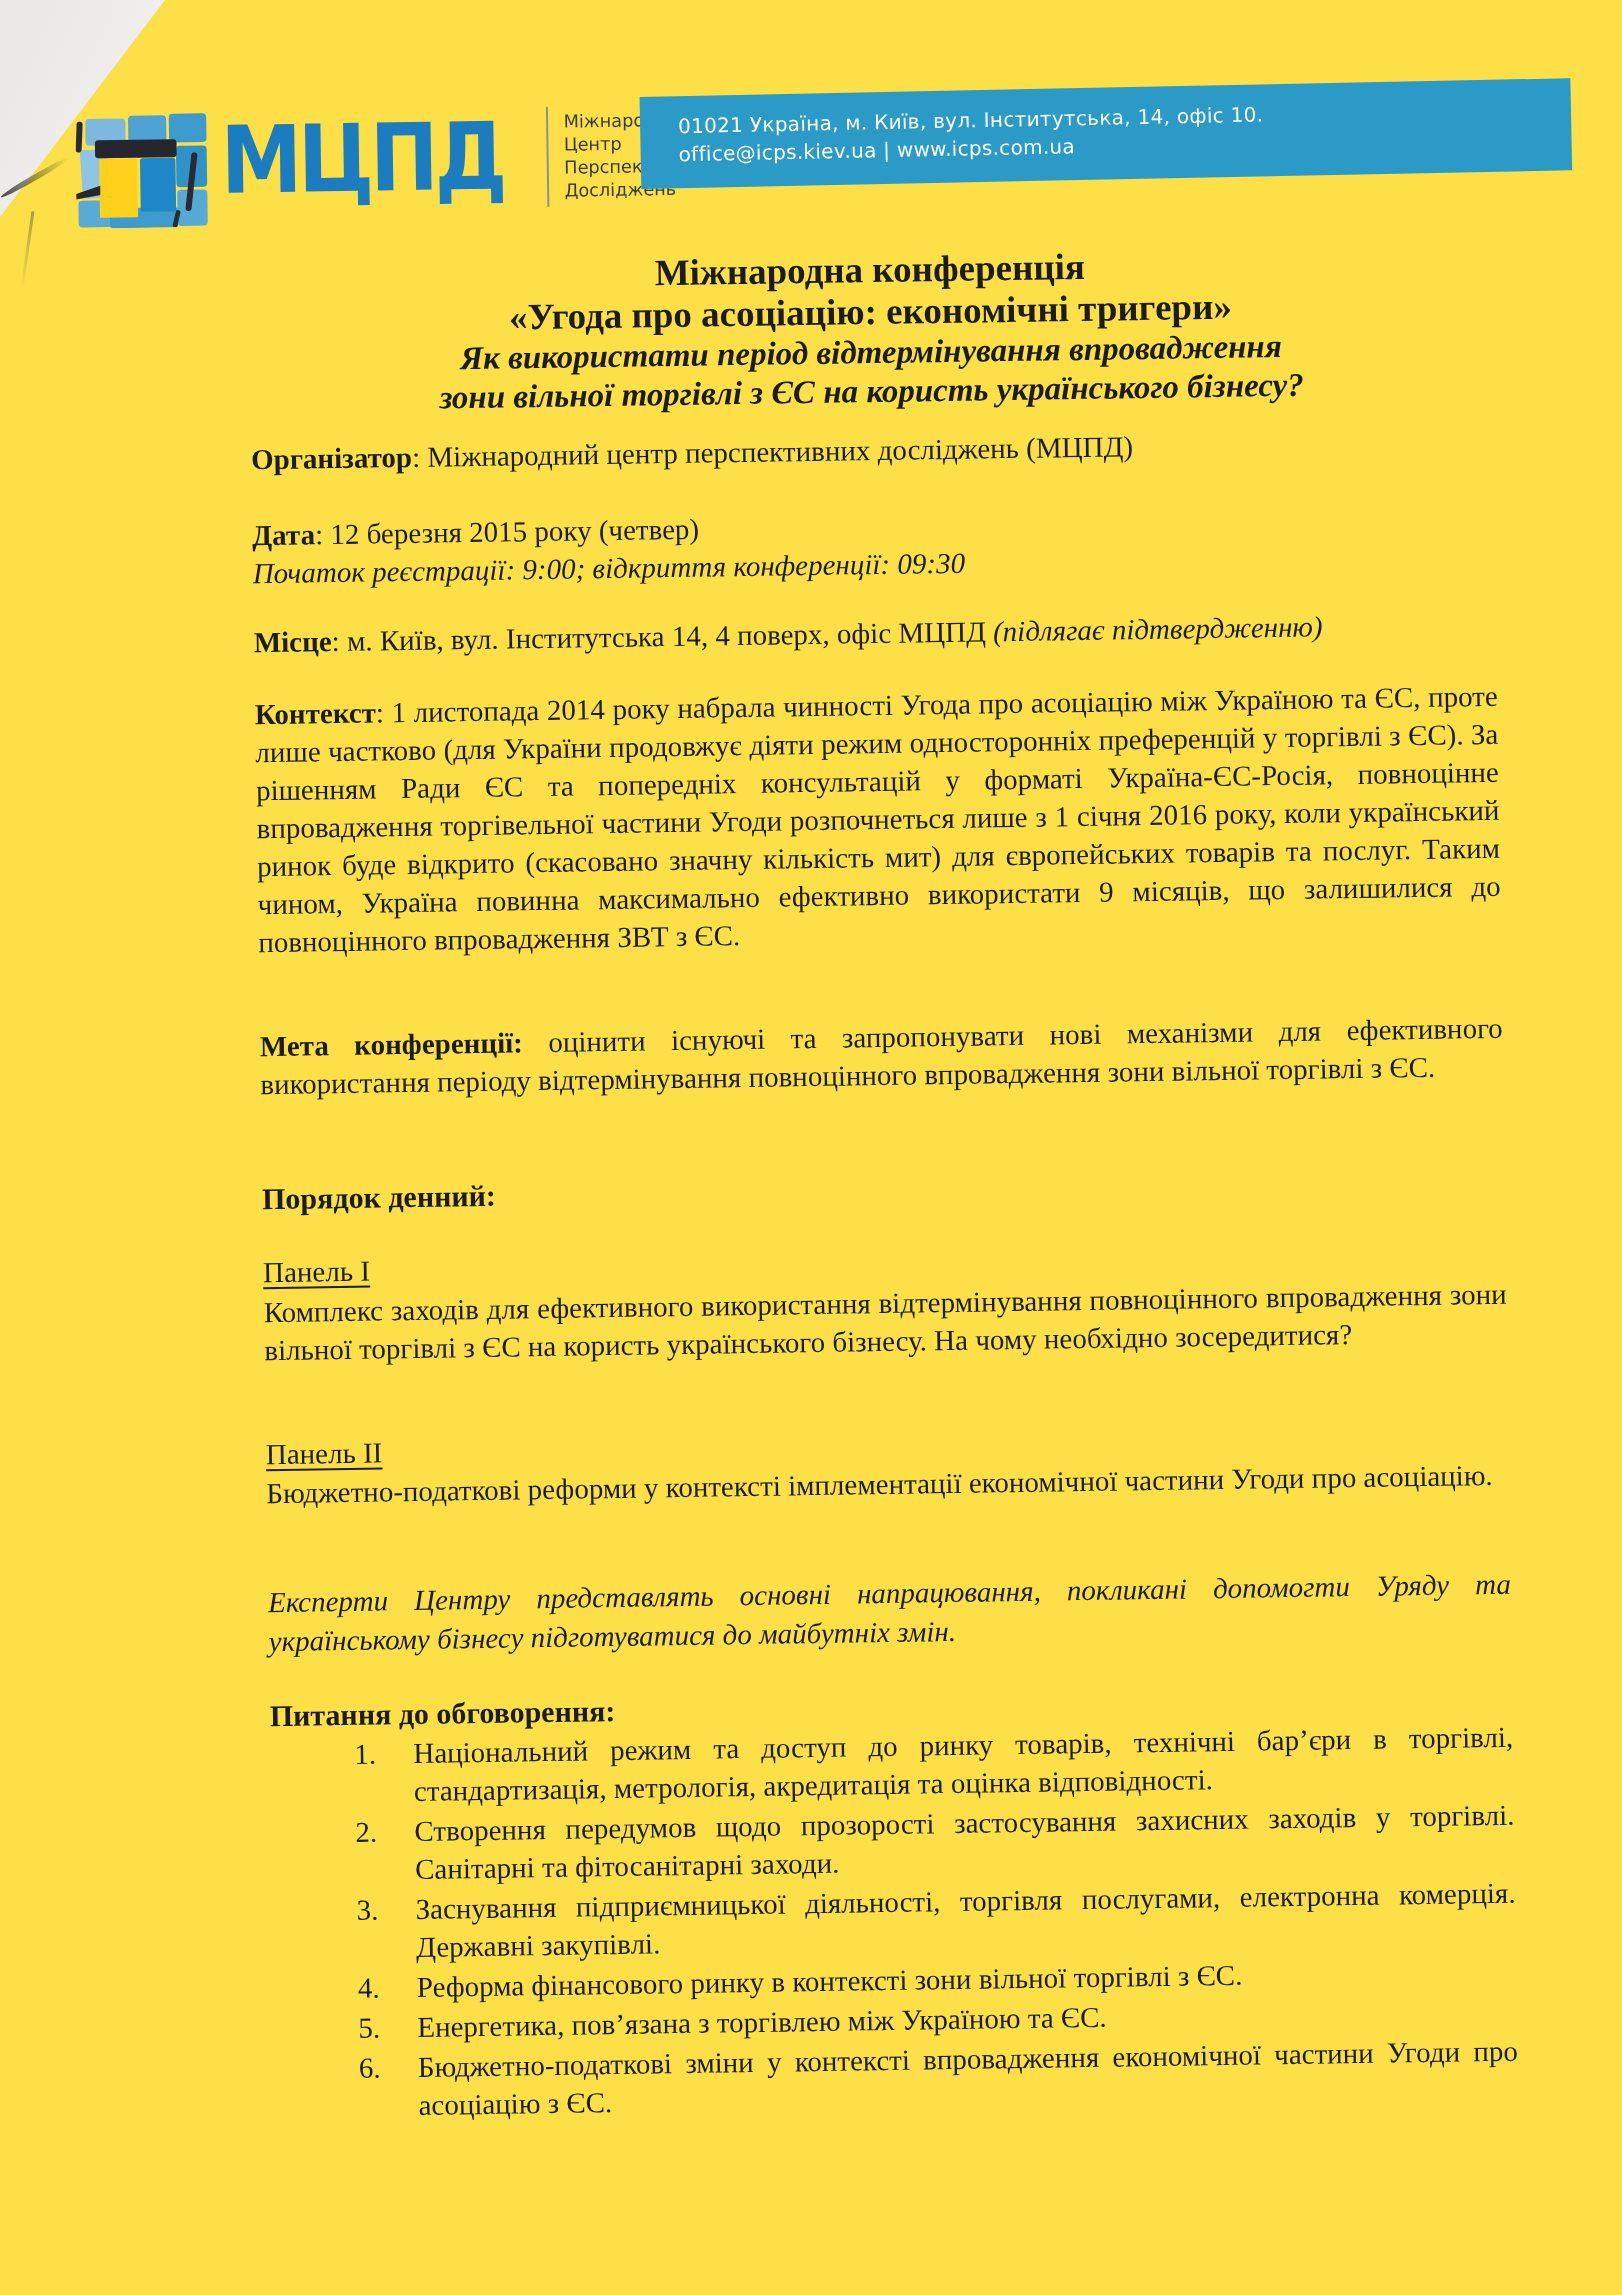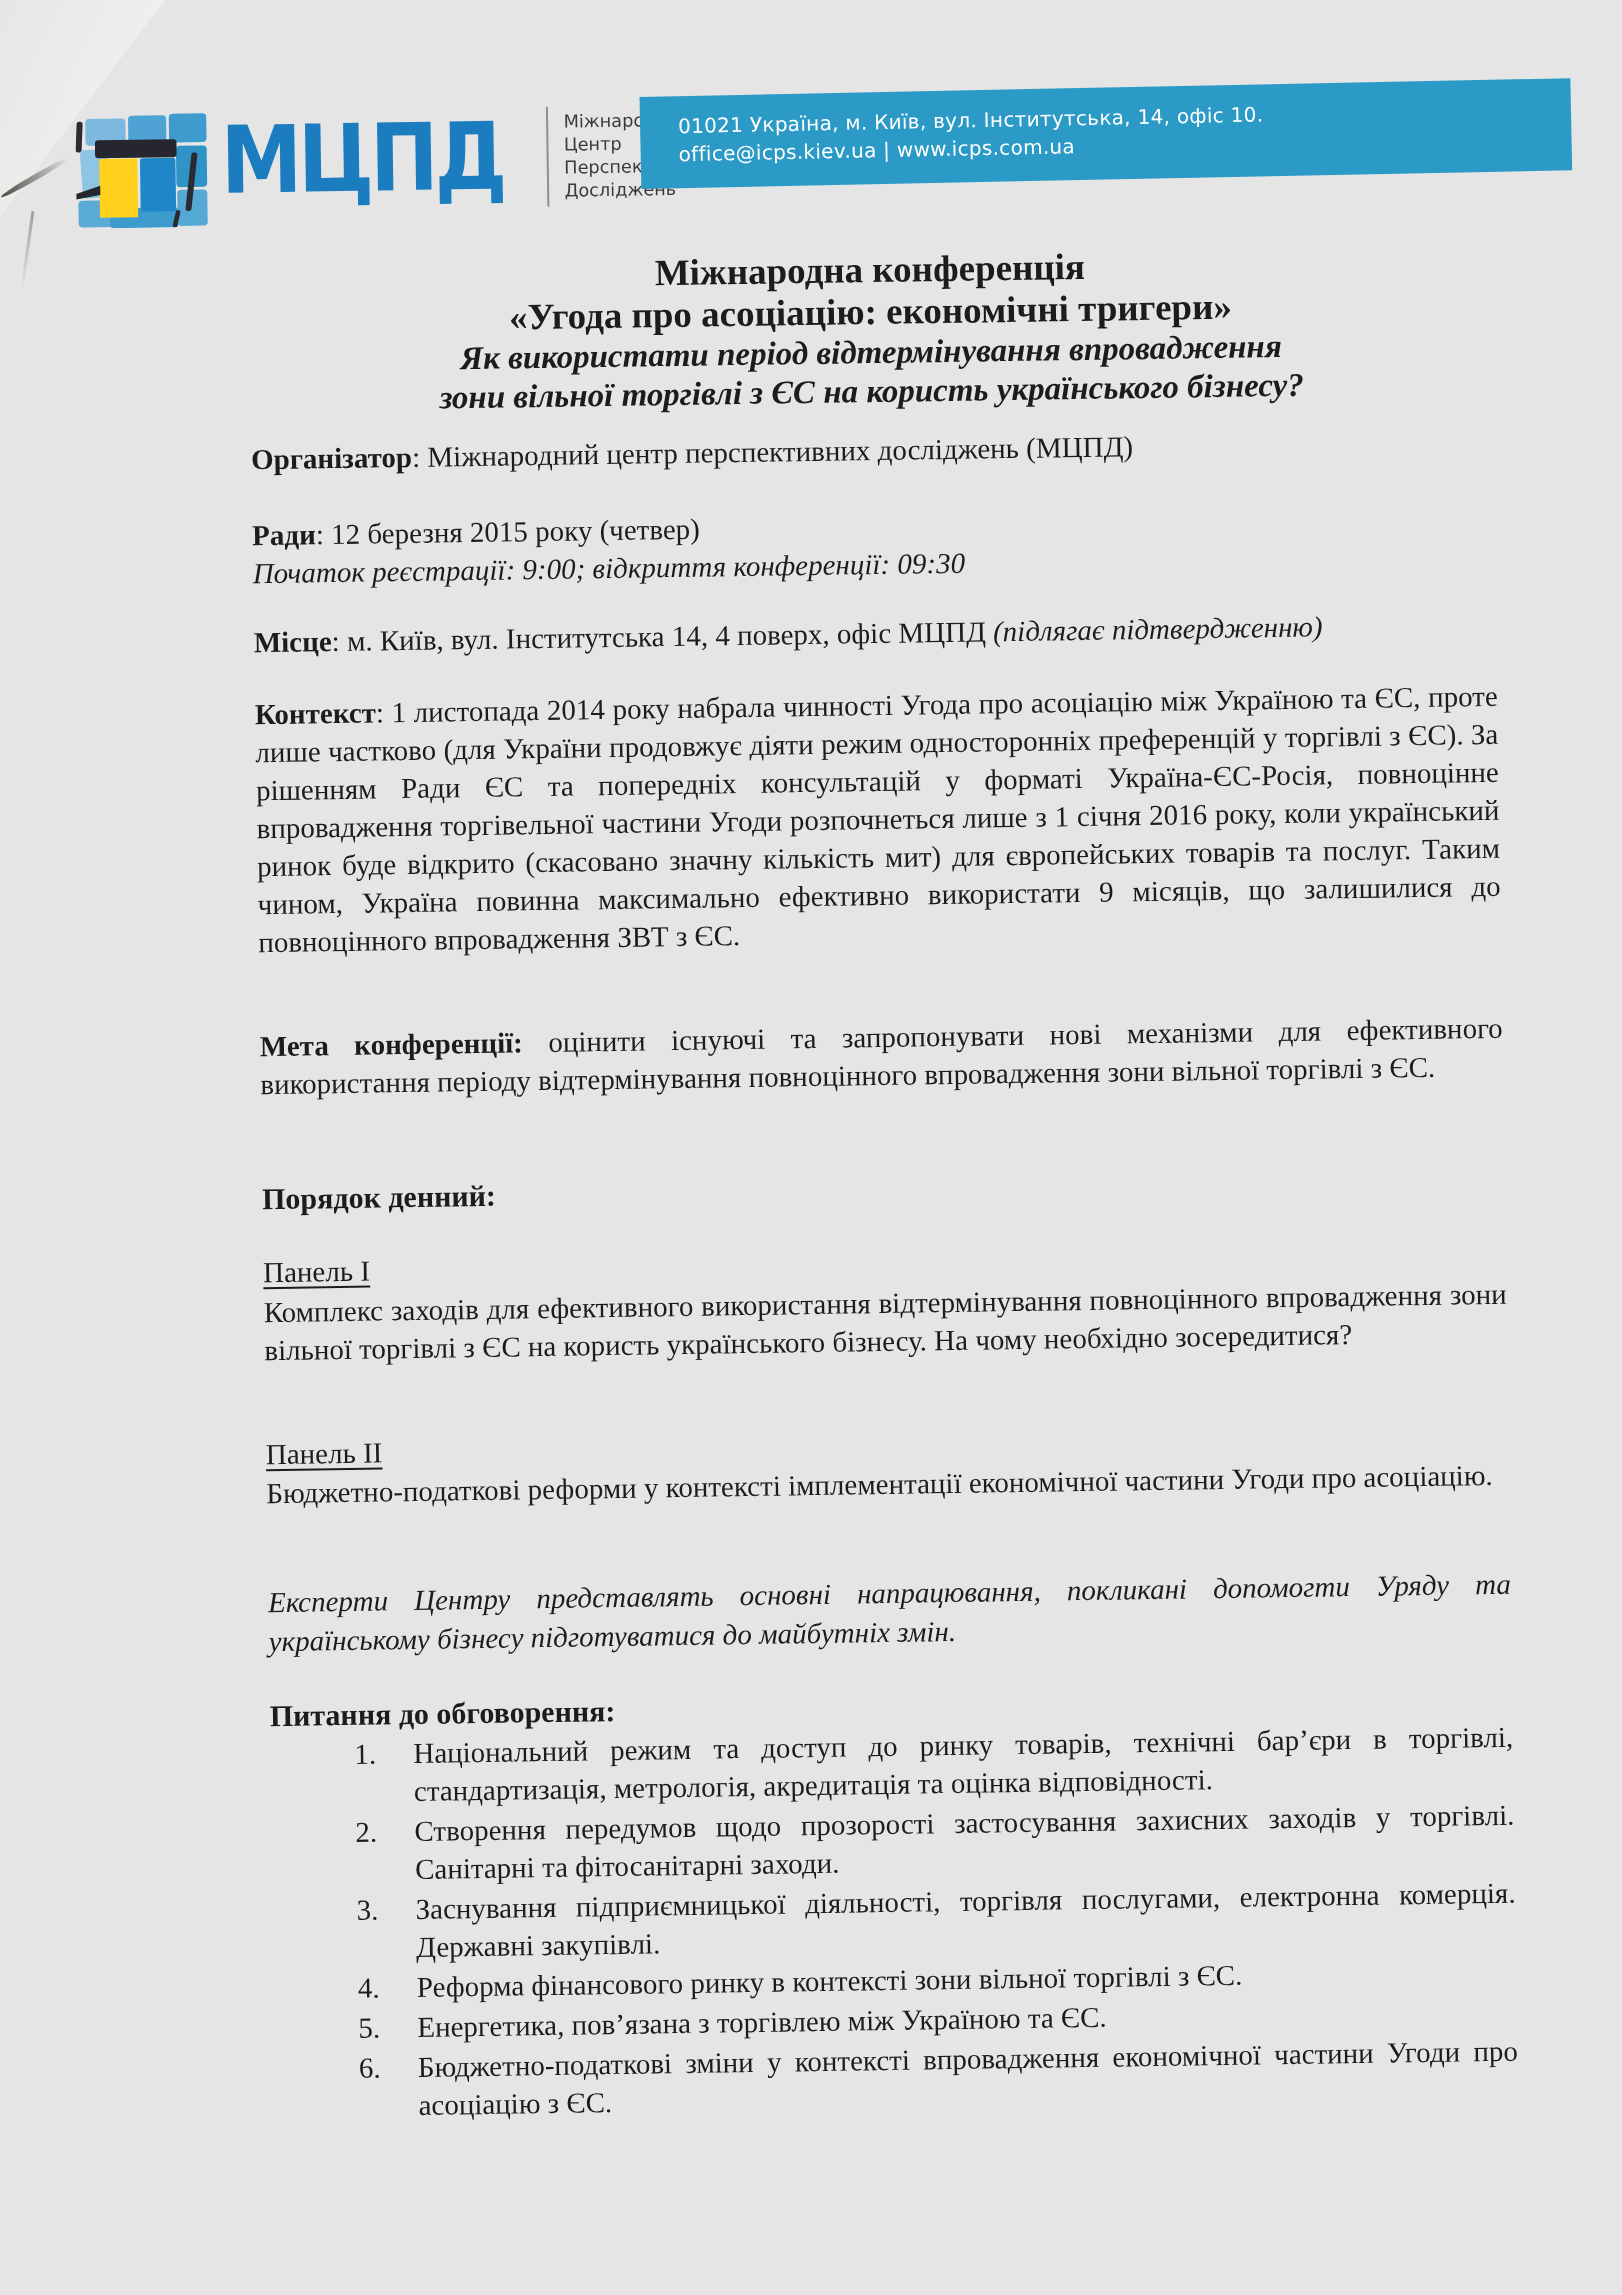--- a/index.html
+++ b/index.html
@@ -1,16 +1,16 @@
 <!DOCTYPE html>
 <html lang="uk" style="font-size:10.5px"><head>
 <meta charset="utf-8">
 <style>
   html,body{margin:0;padding:0;}
-  #page{position:relative;width:1623px;height:2295px;background:#e5e5e5;overflow:hidden;
+  #page{position:relative;width:1623px;height:2295px;background:#fde047;overflow:hidden;
         font-family:"Liberation Serif", serif;color:#1c1c1c;}
   
   .fold{position:absolute;top:0;left:0;width:165px;height:217px;
         background:linear-gradient(115deg,#e7e6e4 0%,#efeeec 55%,#f6f5f3 100%);
         clip-path:polygon(0 0,100% 0,0 100%);}
   .fold-edge{position:absolute;top:194px;left:1.3px;width:78px;height:5.9px;border-radius:50%;
         background:linear-gradient(90deg,rgba(45,45,40,.85),rgba(45,45,40,.15) 85%,transparent);
         transform:rotate(-30deg);transform-origin:left center;}
   .page-edge{position:absolute;top:211px;left:26px;width:2.6px;height:78px;
         background:linear-gradient(180deg,rgba(70,70,64,.45),transparent);transform:rotate(8deg);}
@@ -98,21 +98,21 @@
       <div class="t-main">Міжнародна конференція</div>
       <div class="t-main">«Угода про асоціацію: економічні тригери»</div>
       <div class="t-sub">Як використати період відтермінування впровадження</div>
       <div class="t-sub">зони вільної торгівлі з ЄС на користь українського бізнесу?</div>
     </div>
 
     <div class="line" style="top:433px;">
       <span class="lbl">Організатор</span><span>: Міжнародний центр перспективних досліджень (МЦПД)</span>
     </div>
     <div class="line" style="top:509px;">
-      <span class="lbl">Ради</span><span>: 12 березня 2015 року (четвер)</span>
+      <span class="lbl">Дата</span><span>: 12 березня 2015 року (четвер)</span>
     </div>
     <div class="line it" style="top:547px;">Початок реєстрації: 9:00; відкриття конференції: 09:30</div>
     <div class="line" style="top:616px;">
       <span class="lbl">Місце</span><span>: м. Київ, вул. Інститутська 14, 4 поверх, офіс МЦПД </span><span class="it">(підлягає підтвердженню)</span>
     </div>
 
     <div class="para" style="top:687px;">
       <span class="lbl">Контекст</span><span>: 1 листопада 2014 року набрала чинності Угода про асоціацію між Україною та ЄС, проте лише частково (для України продовжує діяти режим односторонніх преференцій у торгівлі з ЄС). За рішенням Ради ЄС та попередніх консультацій у форматі Україна-ЄС-Росія, повноцінне впровадження торгівельної частини Угоди розпочнеться лише з 1 січня 2016 року, коли український ринок буде відкрито (скасовано значну кількість мит) для європейських товарів та послуг. Таким чином, Україна повинна максимально ефективно використати 9 місяців, що залишилися до повноцінного впровадження ЗВТ з ЄС.</span>
     </div>
 

